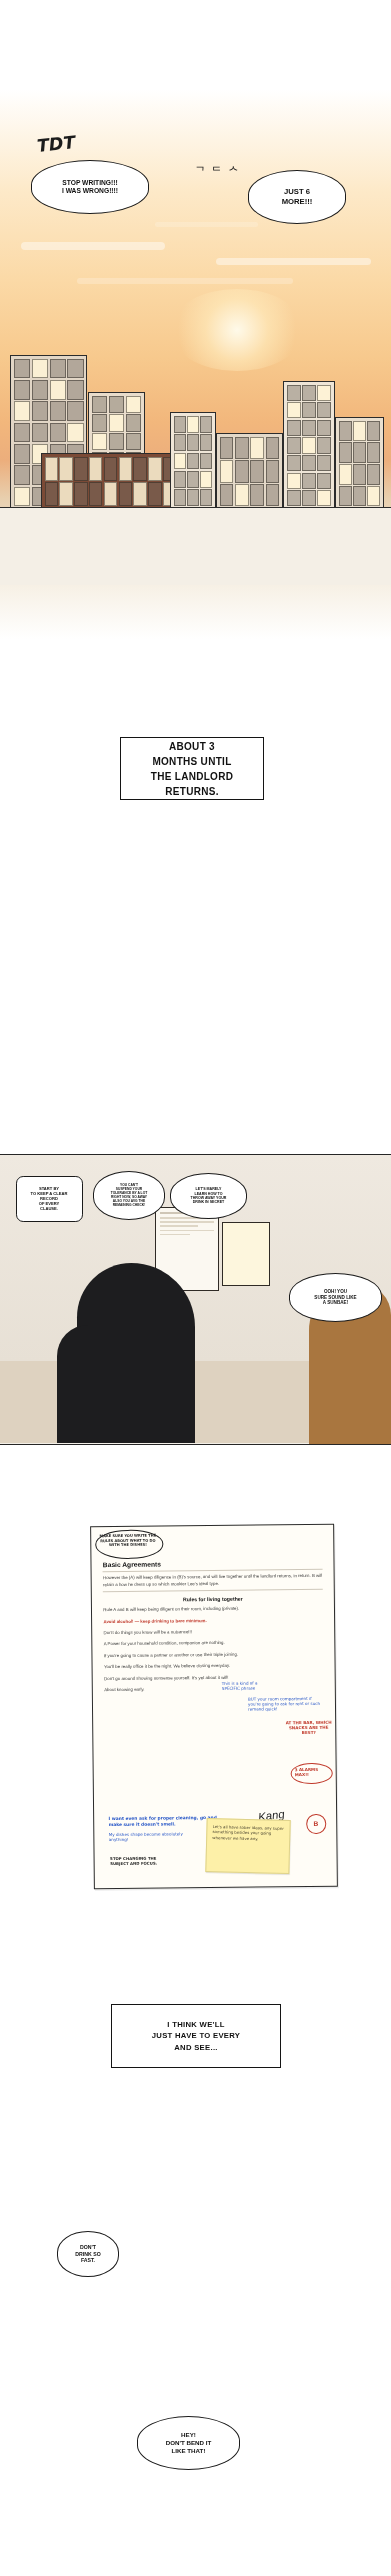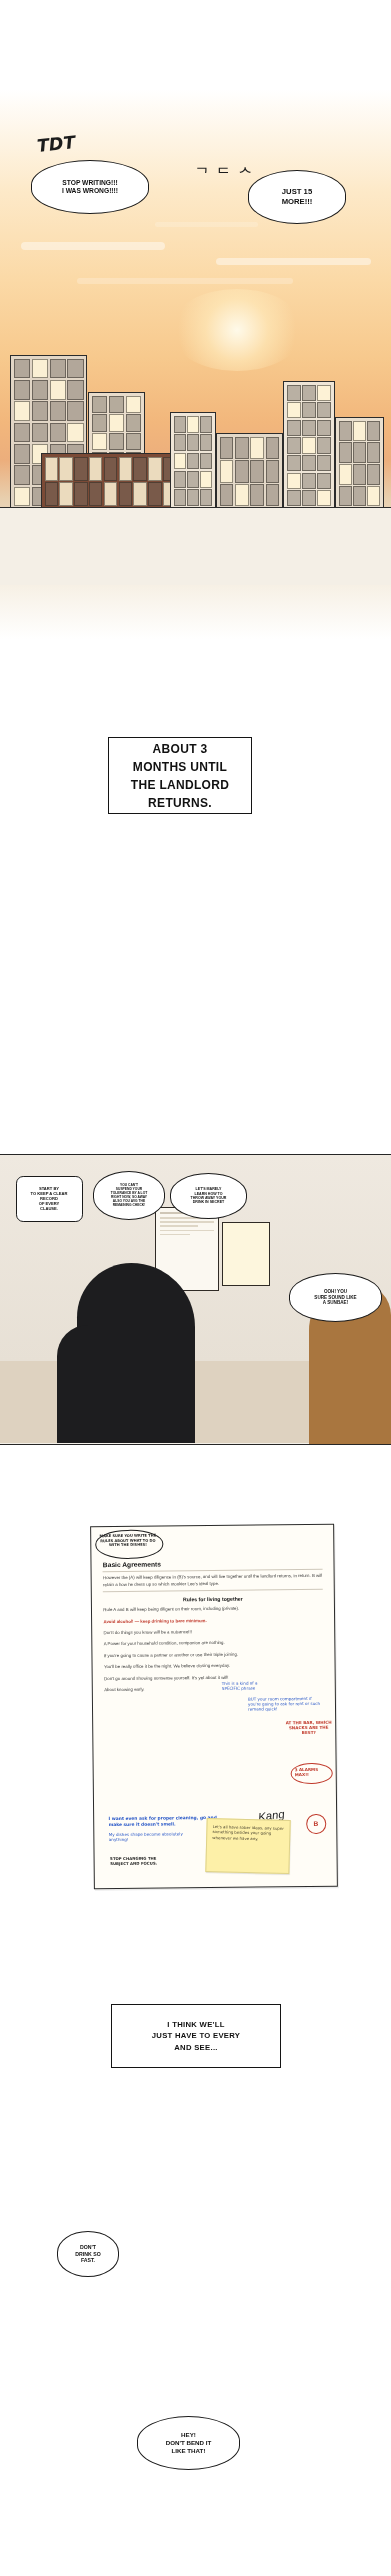--- a/index.html
+++ b/index.html
@@ -396,27 +396,27 @@
       </div>
     </div>
 
     <div class="ground" style="top:507px; height:77px;"></div>
 
     <div class="scrawl" style="left:37px; top:133px; font-size:17.5px; font-weight:700; font-style:italic; transform:rotate(-6deg);">TDT</div>
 
     <div class="bubble" style="left:31px; top:160px; width:118px; height:54px; font-size:6.7px; white-space:pre-line;">STOP WRITING!!!
 I WAS WRONG!!!!</div>
 
-    <div class="scrawl" style="left:195px; top:165px; font-size:15px; letter-spacing:1.5px;">ᄀ ᄃ ᄉ</div>
-
-    <div class="bubble" style="left:248px; top:170px; width:98px; height:54px; font-size:7.7px; white-space:pre-line;">JUST 15
+    <div class="scrawl" style="left:195px; top:165px; font-size:11px; letter-spacing:1.5px;">ᄀ ᄃ ᄉ</div>
+
+    <div class="bubble" style="left:248px; top:170px; width:98px; height:54px; font-size:7.7px; white-space:pre-line;">JUST 6
 MORE!!!</div>
   </div>
 
-  <div class="caption" style="left:108px; top:737px; width:144px; height:77px; font-size:12px; white-space:pre-line;">ABOUT 3
+  <div class="caption" style="left:120px; top:737px; width:144px; height:63px; font-size:10px; white-space:pre-line;">ABOUT 3
 MONTHS UNTIL
 THE LANDLORD
 RETURNS.</div>
 
   <div class="panel room" style="top:1154px; height:289px;">
     <div class="wall"></div>
 
     <div style="position:absolute; left:0; top:206px; width:392px; height:82px; background:#ded2c0;"></div>
 
     <div class="board" style="left:155px; top:52px; width:62px; height:82px;">

